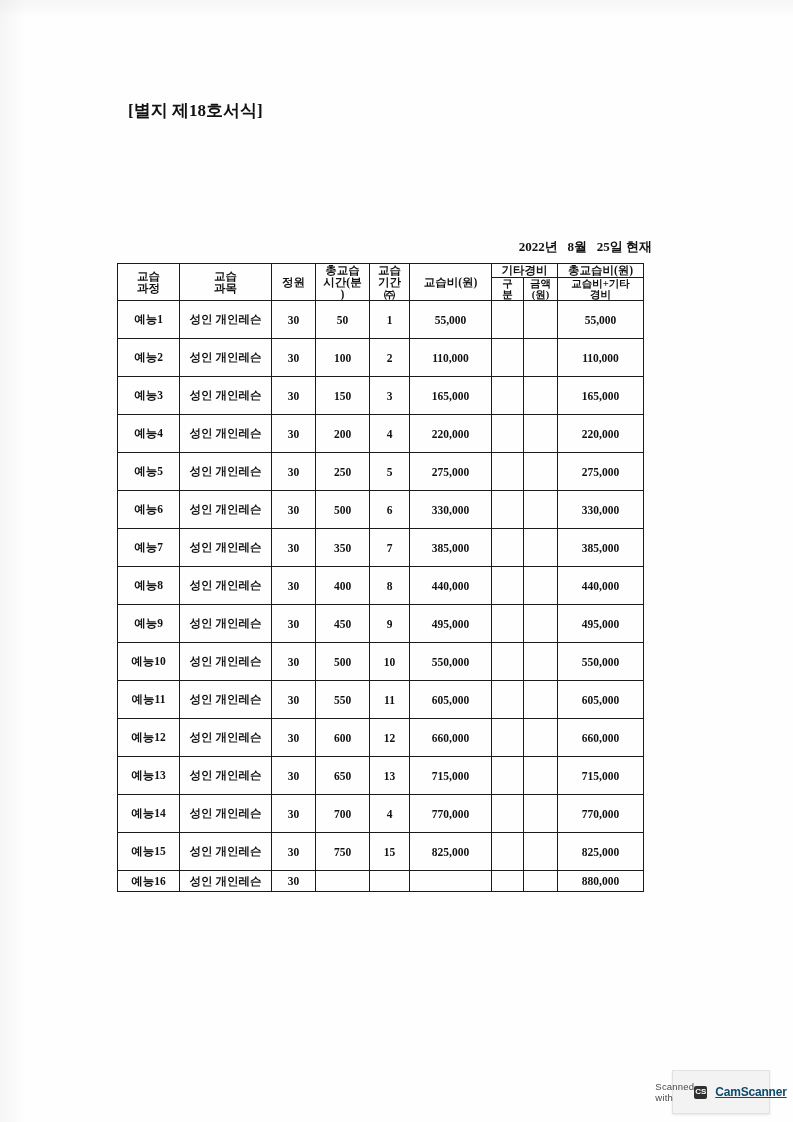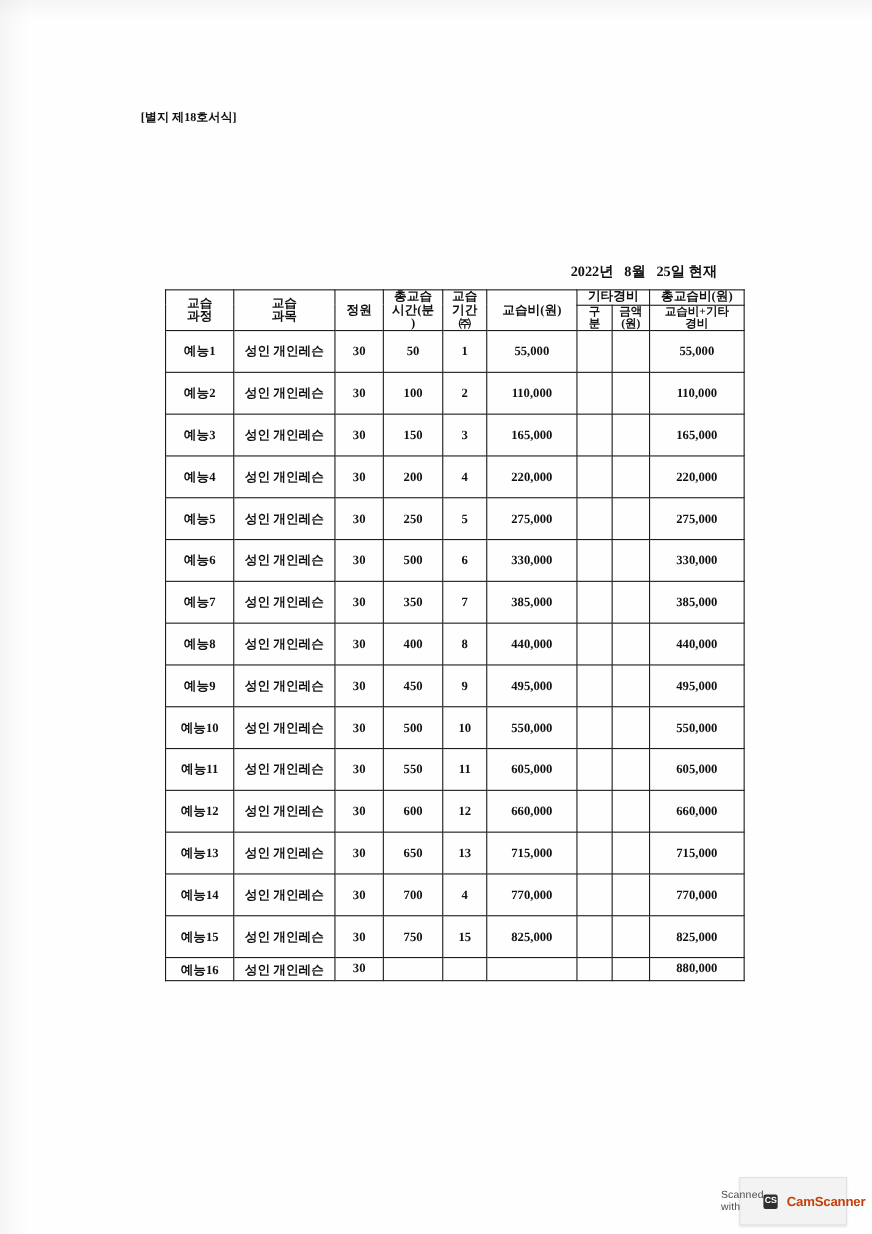--- a/index.html
+++ b/index.html
@@ -17,21 +17,21 @@
   }
   .page {
     position: absolute;
     inset: 0;
     background: #fefefe;
   }
   .form-tag {
     position: absolute;
     left: 128px;
     top: 99px;
-    font-size: 11px;
+    font-size: 17px;
     font-weight: 700;
     letter-spacing: 0px;
   }
   .doc-title {
     position: absolute;
     left: 0;
     right: 0;
     top: 162px;
     text-align: center;
     font-size: 21px;
@@ -50,21 +50,21 @@
   .doc-date {
     position: absolute;
     right: 141px;
     top: 238px;
     font-size: 13px;
     font-weight: 700;
     white-space: pre;
   }
   table.fee {
     position: absolute;
-    left: 150px;
+    left: 117px;
     top: 263px;
     width: 526px;
     border-collapse: collapse;
     table-layout: fixed;
   }
   table.fee th, table.fee td {
     border: 1px solid #1b1b1b;
     font-size: 11.5px;
     text-align: center;
     vertical-align: middle;
@@ -162,22 +162,23 @@
     font-weight: 700;
     border-radius: 2px;
     display: flex;
     align-items: center;
     justify-content: center;
     line-height: 1;
   }
   .cam .cs-name {
     font-size: 12px;
     font-weight: 700;
-    color: #c2410c;
+    color: #0c4a6e;
     letter-spacing: -0.2px;
+    text-decoration: underline;
   }
   
   .edge-left {
     position: absolute;
     left: 0; top: 0; width: 26px; height: 1122px;
     background: linear-gradient(90deg, rgba(0,0,0,0.035), rgba(0,0,0,0));
   }
   .edge-top {
     position: absolute;
     left: 0; top: 0; width: 793px; height: 18px;

